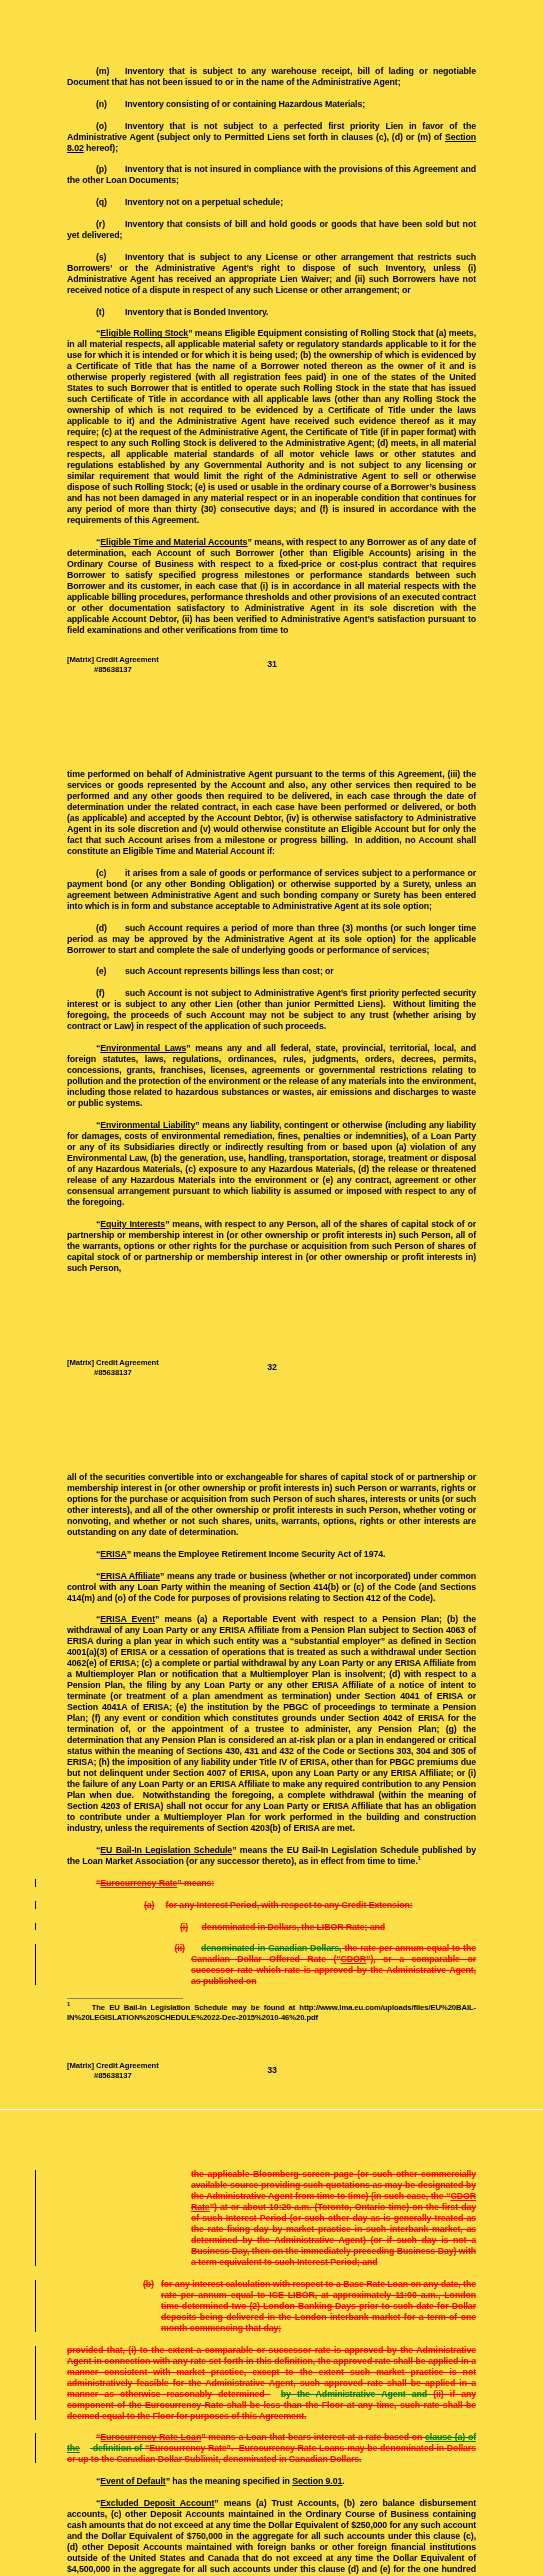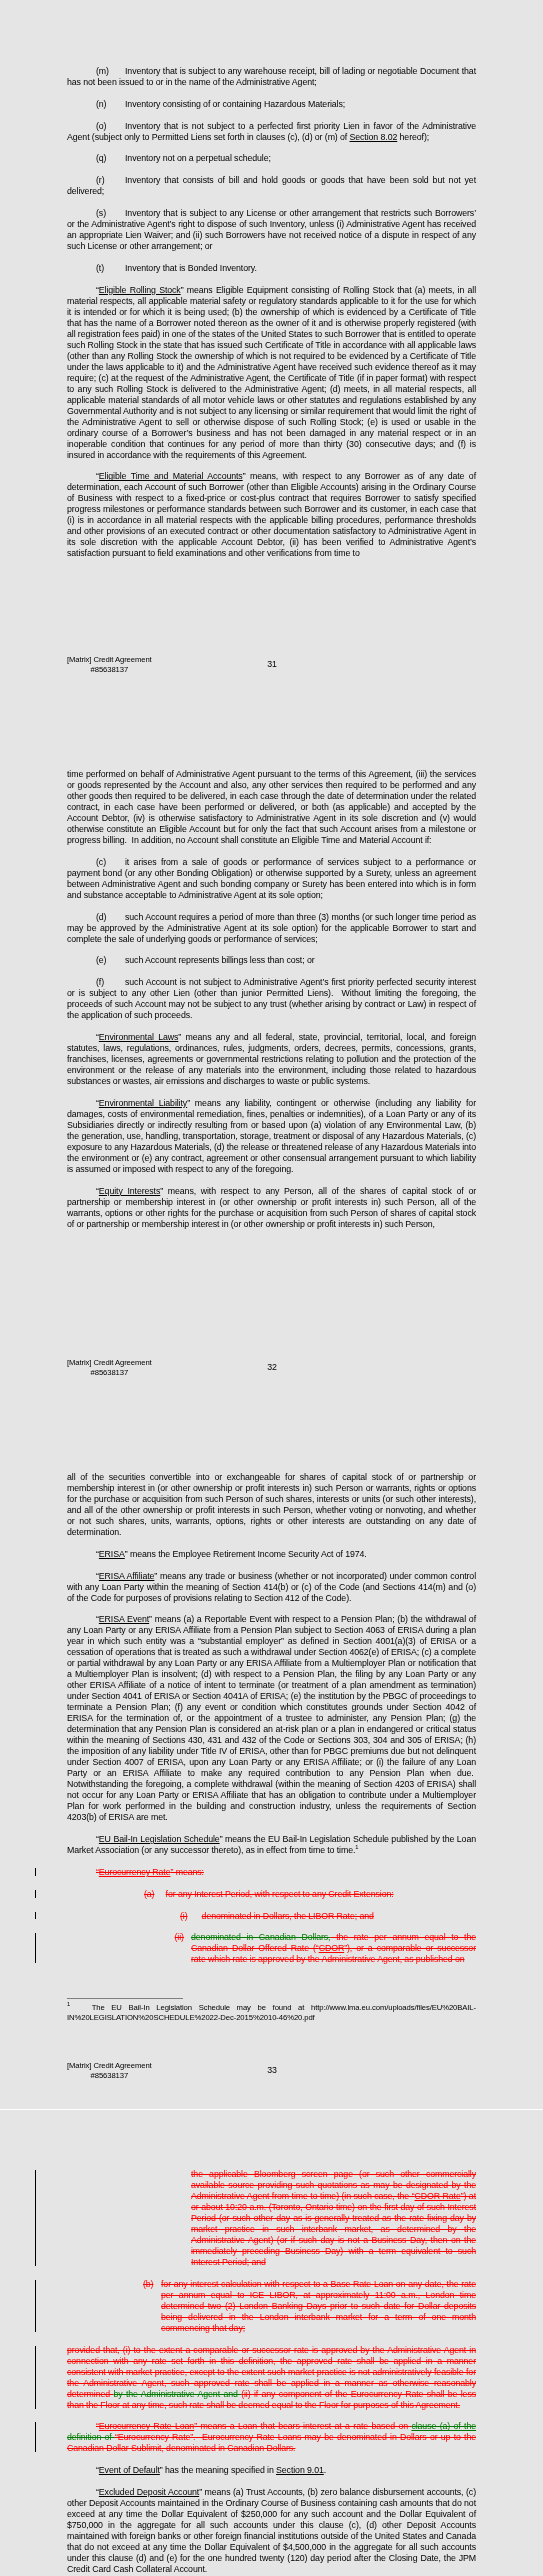--- a/index.html
+++ b/index.html
@@ -1,56 +1,57 @@
 <!DOCTYPE html>
 <html style="font-size:8.2px"><head>
 <meta charset="utf-8">
 <style>
   html,body{margin:0;padding:0;background:#fff;}
   body{width:544px;height:2813px;position:relative;
        font-family:"Liberation Sans",sans-serif;font-size:8.8px;line-height:11px;
        letter-spacing:-0.1px;color:#000;}
-  .page{position:absolute;left:0;width:544px;height:703px;background:#e5e5e5;overflow:hidden;}
+  .page{position:absolute;left:0;width:544px;height:703px;background:#fde047;overflow:hidden;font-weight:bold;}
   #page1{top:0;} #page2{top:703px;} #page3{top:1406px;} #page4{top:2110px;}
   .content{position:absolute;left:67px;top:66px;width:409px;}
   #page4 .content{top:59px;}
   .para{text-align:justify;margin:0 0 10.8px 0;position:relative;}
   .p-first{text-indent:29px;}
   .p-flush{}
   .p-lista{padding-left:77px;}
   .p-listi{padding-left:113px;}
   .p-hangii{padding-left:124px;text-indent:-16.5px;}
   .p-hangb{padding-left:94px;text-indent:-18px;}
   .p-conti{padding-left:124px;}
   .changed::before{content:"";position:absolute;left:-32px;top:1px;bottom:2.1px;width:1px;background:#000;}
   .r-m{display:inline-block;min-width:29px;text-indent:0;}
   .r-g{display:inline-block;min-width:21.6px;text-indent:0;}
   .r-hm{display:inline-block;width:17px;text-indent:0;}
   .p-hangii .r-hm{width:16.5px;}
   .p-hangb .r-hm{width:18px;}
   .r-u{text-decoration:underline;}
   .r-rs{color:#ff0000;text-decoration:line-through;}
   .r-rsu{color:#ff0000;text-decoration:underline line-through;}
-  .r-gs{color:#007a00;text-decoration:line-through;}
+  .r-gs{color:#007a00;text-decoration:line-through;margin-left:10px;}
   .r-gsu{color:#007a00;text-decoration:underline line-through;}
   .r-sup{vertical-align:super;font-size:5.7px;line-height:0;}
   .fn{position:absolute;left:0;right:0;top:526px;font-size:7.7px;line-height:10.3px;
       text-align:justify;overflow-wrap:anywhere;margin:0;}
   .fn::before{content:"";display:block;width:116px;border-top:0.5px solid #808080;margin-bottom:4.1px;}
   .page-number{position:absolute;top:639px;left:0;width:544px;text-align:center;margin-top:20px;}
   .page-footer{position:absolute;top:655px;left:67px;font-size:7.7px;line-height:9.8px;text-align:center;}
 </style>
 </head>
 <body>
 
 <section class="page" id="page1">
   <div class="content">
       <div class="para p-first"><span class="r-m">(m)</span><span class="r-p">Inventory that is subject to any warehouse receipt, bill of lading or negotiable Document that has not been issued to or in the name of the Administrative Agent;</span></div>
       <div class="para p-first"><span class="r-m">(n)</span><span class="r-p">Inventory consisting of or containing Hazardous Materials;</span></div>
       <div class="para p-first"><span class="r-m">(o)</span><span class="r-p">Inventory that is not subject to a perfected first priority Lien in favor of the Administrative Agent (subject only to Permitted Liens set forth in clauses (c), (d) or (m) of </span><span class="r-u">Section 8.02</span><span class="r-p"> hereof);</span></div>
+      <div class="para p-first"><span class="r-m">(p)</span><span class="r-p">Inventory that is not insured in compliance with the provisions of this Agreement and the other Loan Documents;</span></div>
       <div class="para p-first"><span class="r-m">(q)</span><span class="r-p">Inventory not on a perpetual schedule;</span></div>
       <div class="para p-first"><span class="r-m">(r)</span><span class="r-p">Inventory that consists of bill and hold goods or goods that have been sold but not yet delivered;</span></div>
       <div class="para p-first"><span class="r-m">(s)</span><span class="r-p">Inventory that is subject to any License or other arrangement that restricts such Borrowers’ or the Administrative Agent’s right to dispose of such Inventory, unless (i) Administrative Agent has received an appropriate Lien Waiver; and (ii) such Borrowers have not received notice of a dispute in respect of any such License or other arrangement; or</span></div>
       <div class="para p-first"><span class="r-m">(t)</span><span class="r-p">Inventory that is Bonded Inventory.</span></div>
       <div class="para p-first"><span class="r-p">“</span><span class="r-u">Eligible Rolling Stock</span><span class="r-p">” means Eligible Equipment consisting of Rolling Stock that (a) meets, in all material respects, all applicable material safety or regulatory standards applicable to it for the use for which it is intended or for which it is being used; (b) the ownership of which is evidenced by a Certificate of Title that has the name of a Borrower noted thereon as the owner of it and is otherwise properly registered (with all registration fees paid) in one of the states of the United States to such Borrower that is entitled to operate such Rolling Stock in the state that has issued such Certificate of Title in accordance with all applicable laws (other than any Rolling Stock the ownership of which is not required to be evidenced by a Certificate of Title under the laws applicable to it) and the Administrative Agent have received such evidence thereof as it may require; (c) at the request of the Administrative Agent, the Certificate of Title (if in paper format) with respect to any such Rolling Stock is delivered to the Administrative Agent; (d) meets, in all material respects, all applicable material standards of all motor vehicle laws or other statutes and regulations established by any Governmental Authority and is not subject to any licensing or similar requirement that would limit the right of the Administrative Agent to sell or otherwise dispose of such Rolling Stock; (e) is used or usable in the ordinary course of a Borrower’s business and has not been damaged in any material respect or in an inoperable condition that continues for any period of more than thirty (30) consecutive days; and (f) is insured in accordance with the requirements of this Agreement.</span></div>
       <div class="para p-first"><span class="r-p">“</span><span class="r-u">Eligible Time and Material Accounts</span><span class="r-p">” means, with respect to any Borrower as of any date of determination, each Account of such Borrower (other than Eligible Accounts) arising in the Ordinary Course of Business with respect to a fixed-price or cost-plus contract that requires Borrower to satisfy specified progress milestones or performance standards between such Borrower and its customer, in each case that (i) is in accordance in all material respects with the applicable billing procedures, performance thresholds and other provisions of an executed contract or other documentation satisfactory to Administrative Agent in its sole discretion with the applicable Account Debtor, (ii) has been verified to Administrative Agent’s satisfaction pursuant to field examinations and other verifications from time to</span></div>
     </div>
   <div class="page-number">31</div>
   <div class="page-footer">
     <div>[Matrix] Credit Agreement</div>

